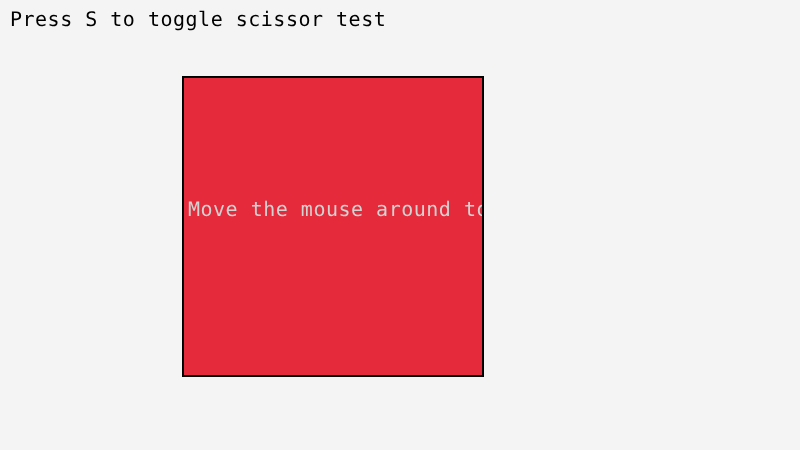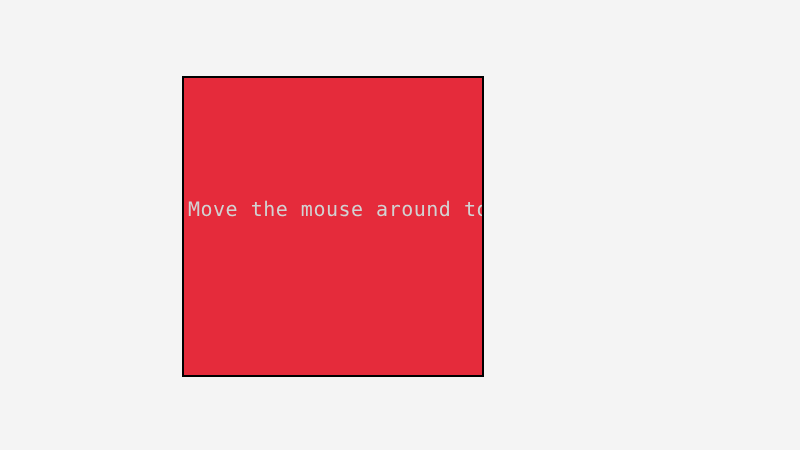--- a/index.html
+++ b/index.html
@@ -63,20 +63,21 @@
   
   .hint-text, .scissor-message {
     text-rendering: geometricPrecision;
   }
 </style>
 </head>
 <body>
 
 <div id="app">
 
+  <div class="hint-text">Press S to toggle scissor test</div>
 
   <div class="scissor-area">
 
     <div class="scissor-message">Move the mouse around to reveal parts of the text</div>
 
   </div>
 
 </div>
 
 </body></html>

